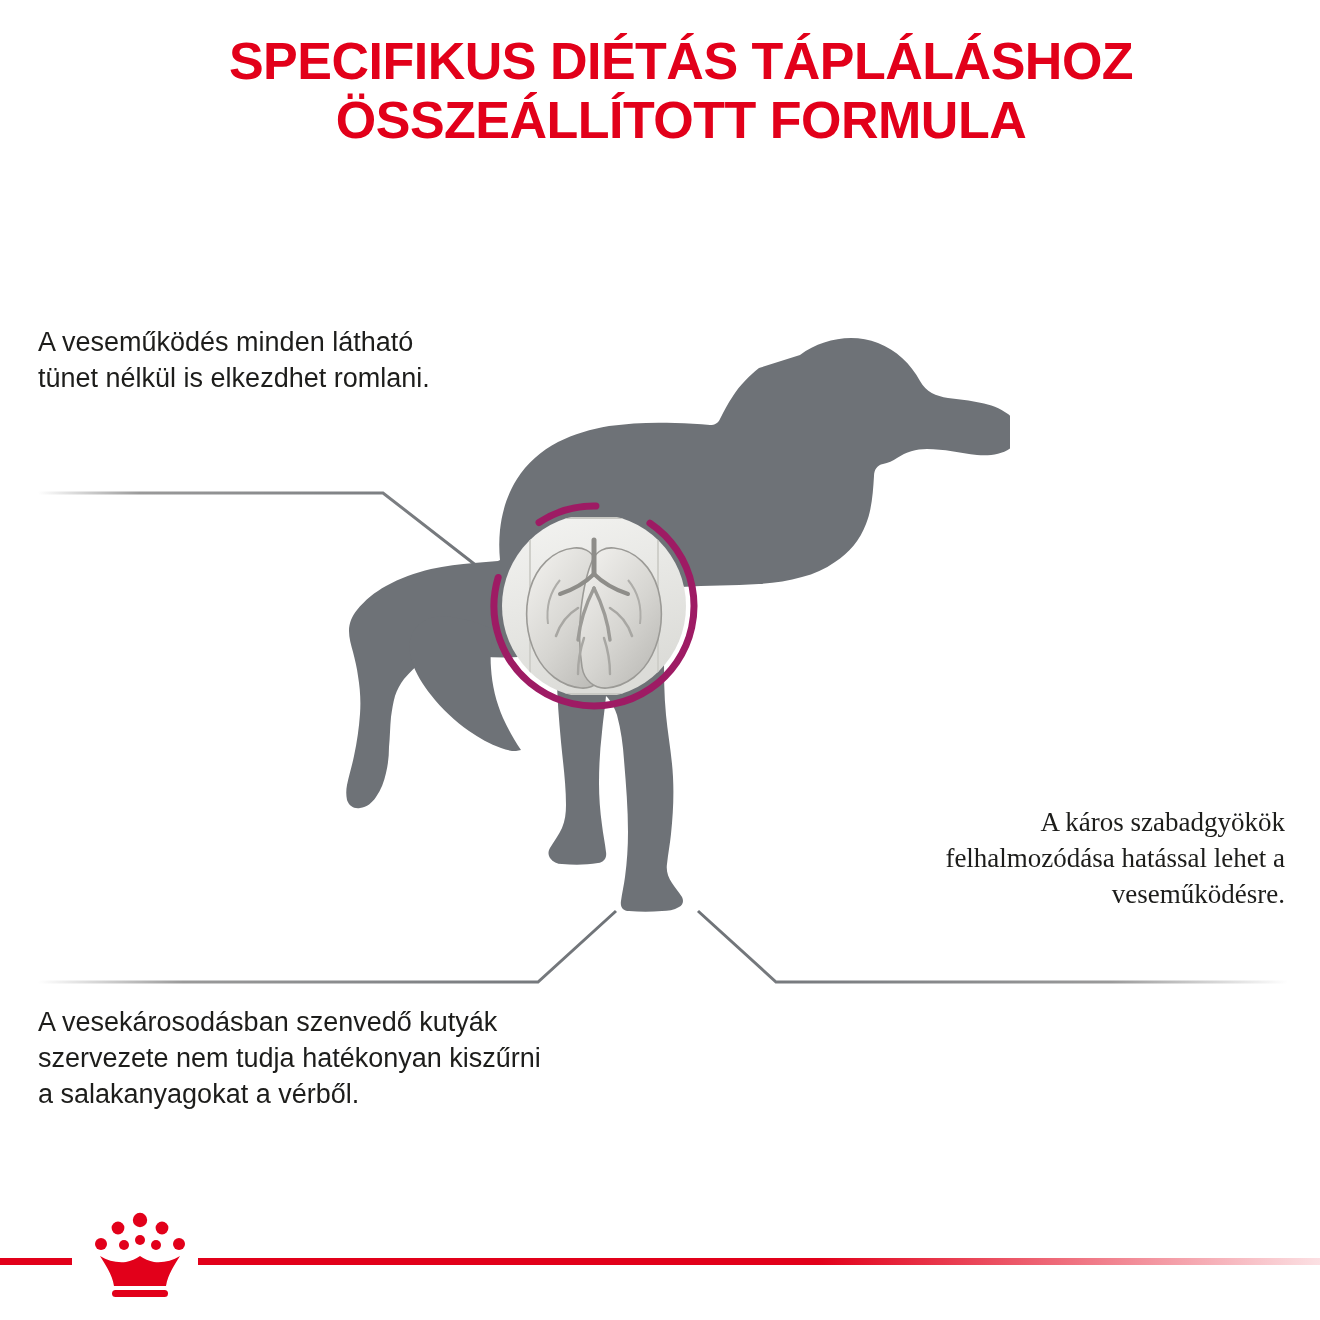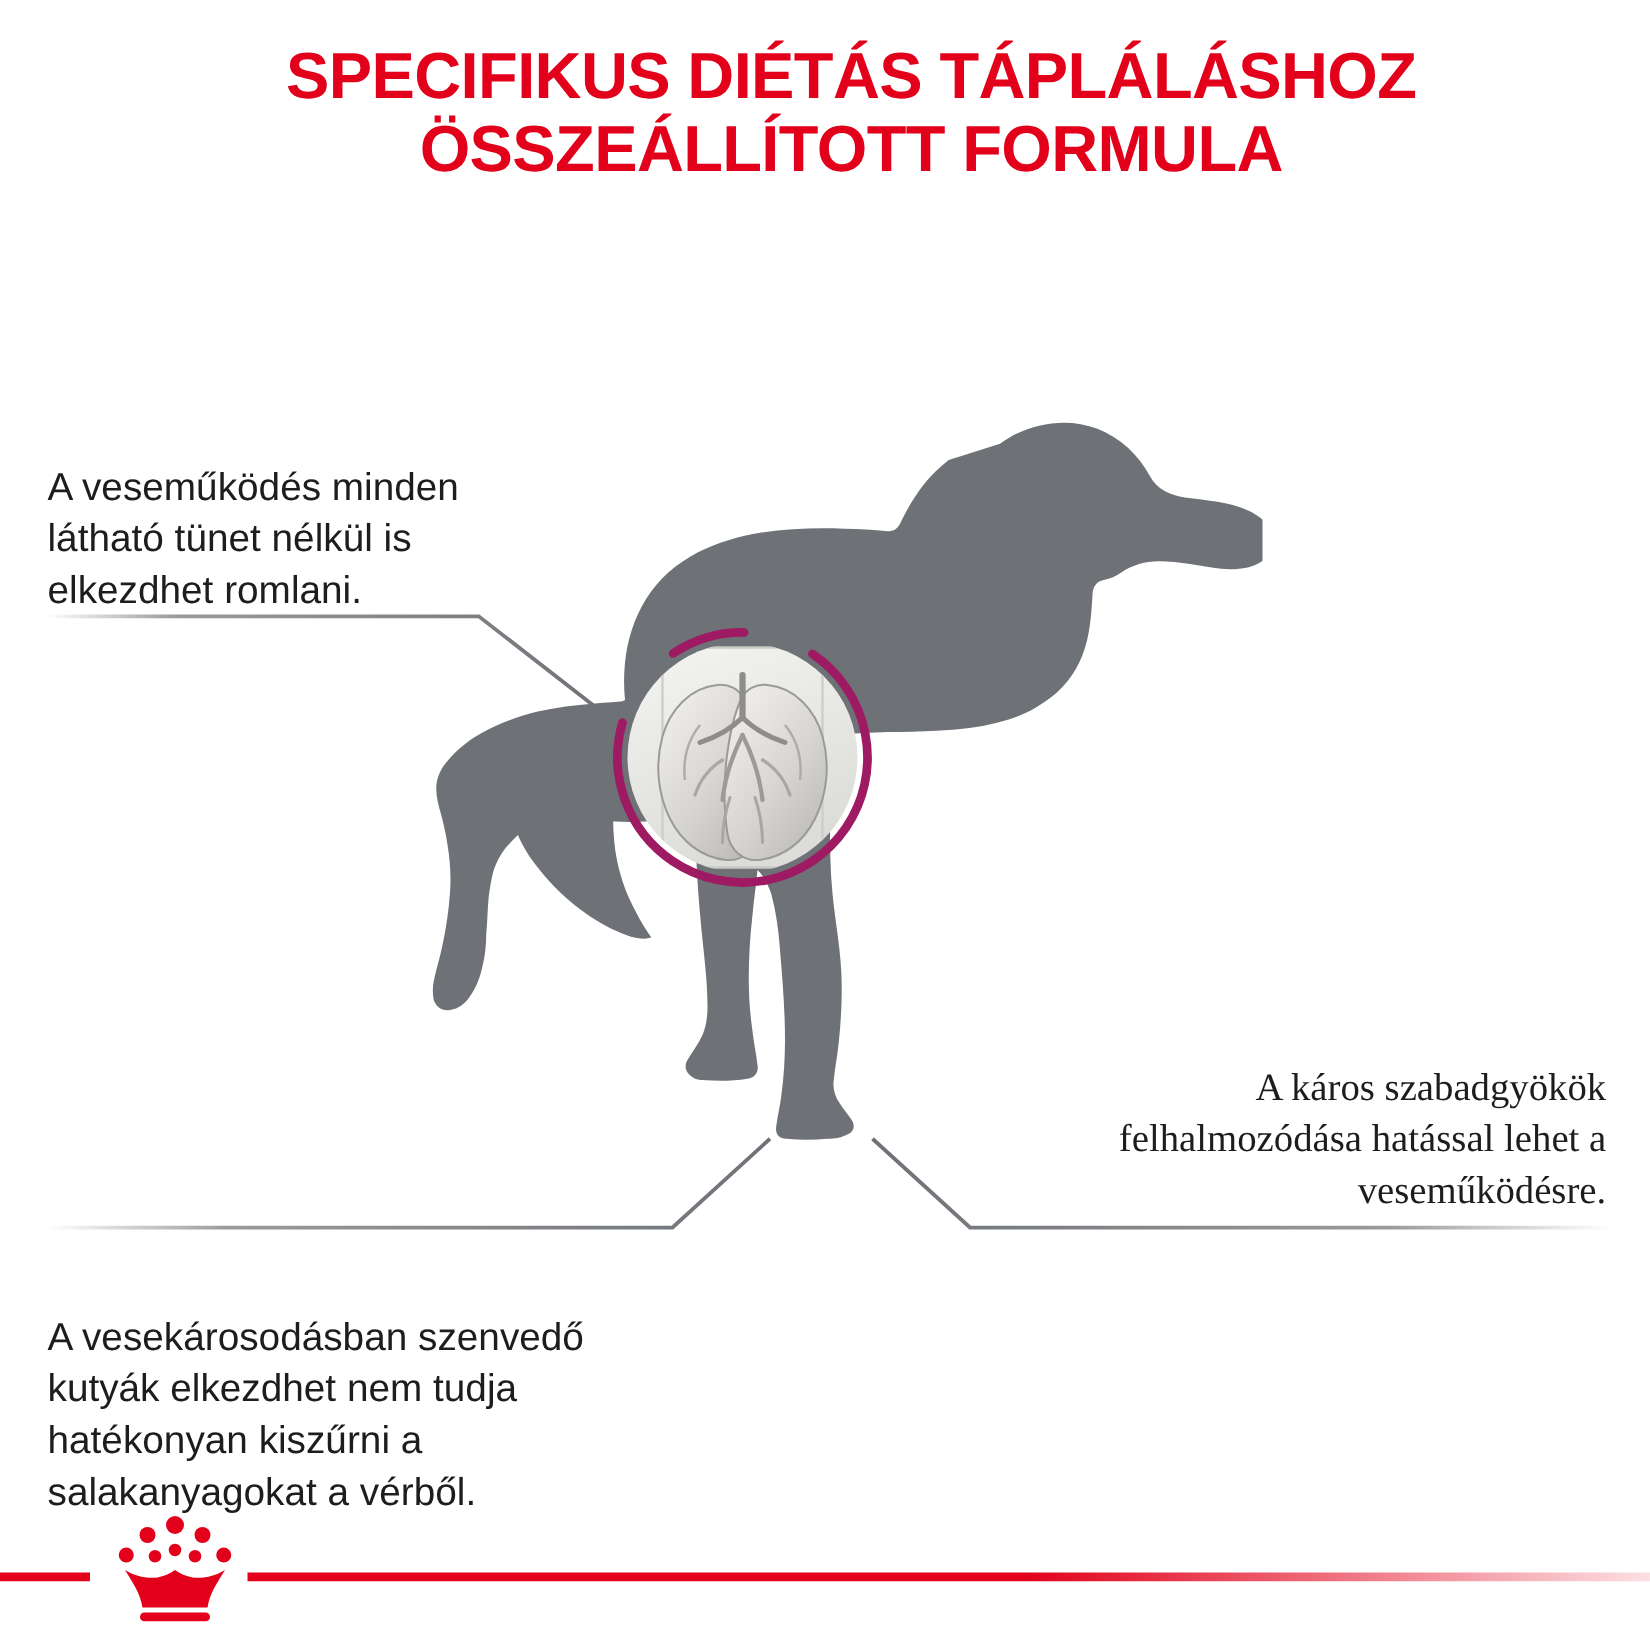--- a/index.html
+++ b/index.html
@@ -55,24 +55,23 @@
   .kidney svg { display:block; width:100%; height:100%; }
 
   
   .leader { position: absolute; }
   .leader svg { display: block; }
 
   
   .note {
     position: absolute;
     color: #1d1d1b;
-    font-size: 31px;
+    font-size: 27px;
     line-height: 1.33;
     font-family: "Liberation Sans", sans-serif;
-    margin-top: 44px;
   }
   .note-tl { left: 38px; top: 325px; width: 420px; text-align: left; }
   .note-bl { left: 38px; top: 1005px; width: 520px; text-align: left; }
   .note-br { left: 870px; top: 805px; width: 415px; text-align: right; font-family: Liberation Serif, serif; }
 
   
   .footer-rule {
     position: absolute;
     left: 0;
     top: 1258px;
@@ -306,21 +305,21 @@
       </g>
 
       <circle cx="116" cy="118" r="100" fill="none" stroke="#9e1b64" stroke-width="7" stroke-linecap="round" stroke-dasharray="440 70 60 58" transform="rotate(-56 116 118)"></circle>
     </svg>
   </div>
 
   <div class="note note-tl">A veseműködés minden látható tünet nélkül is elkezdhet romlani.</div>
 
   <div class="note note-br">A káros szabadgyökök felhalmozódása hatással lehet a veseműködésre.</div>
 
-  <div class="note note-bl">A vesekárosodásban szenvedő kutyák elkezdhet nem tudja hatékonyan kiszűrni a salakanyagokat a vérből.</div>
+  <div class="note note-bl">A vesekárosodásban szenvedő kutyák szervezete nem tudja hatékonyan kiszűrni a salakanyagokat a vérből.</div>
 
   <div class="footer-rule">
     <div class="gap"></div>
   </div>
 
   <div class="crown">
     <svg viewBox="0 0 96 86" xmlns="http://www.w3.org/2000/svg">
       <g fill="#e2001a">
         <circle cx="48" cy="8" r="7.2"></circle>
         <circle cx="26" cy="16" r="6.4"></circle>

